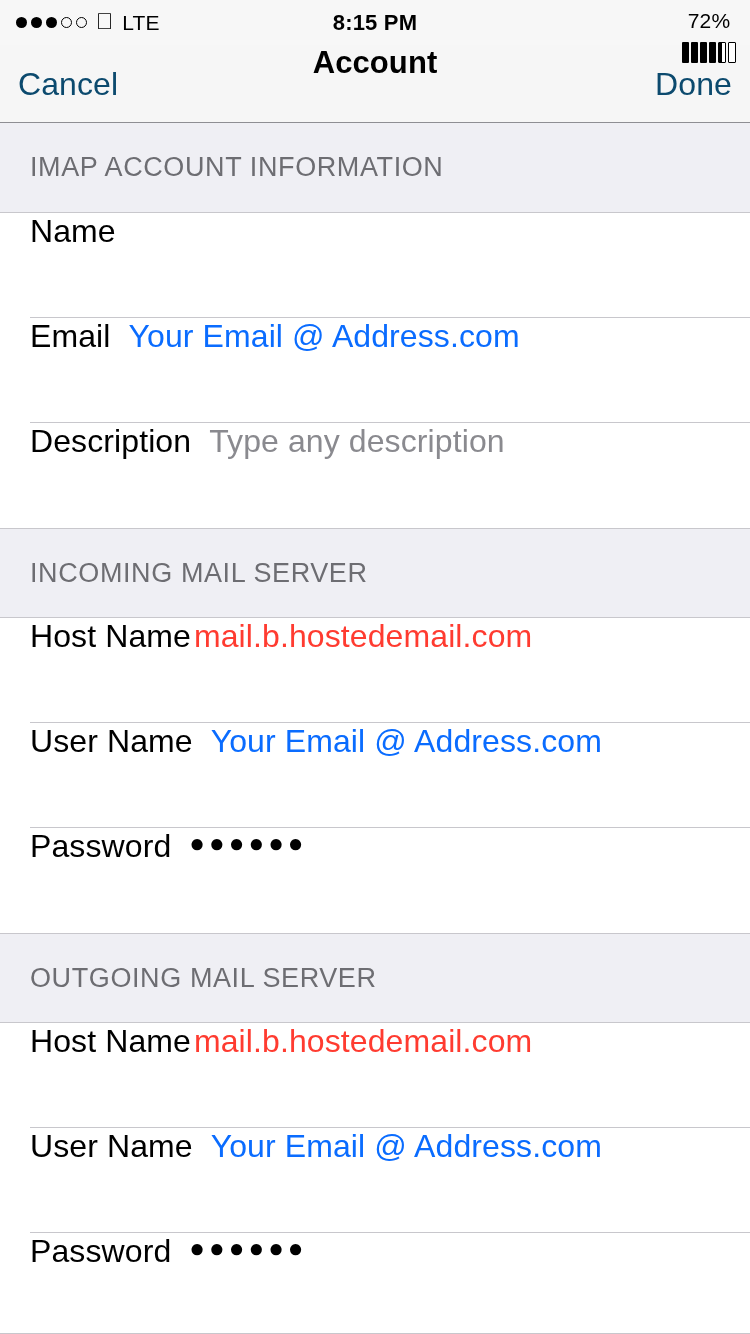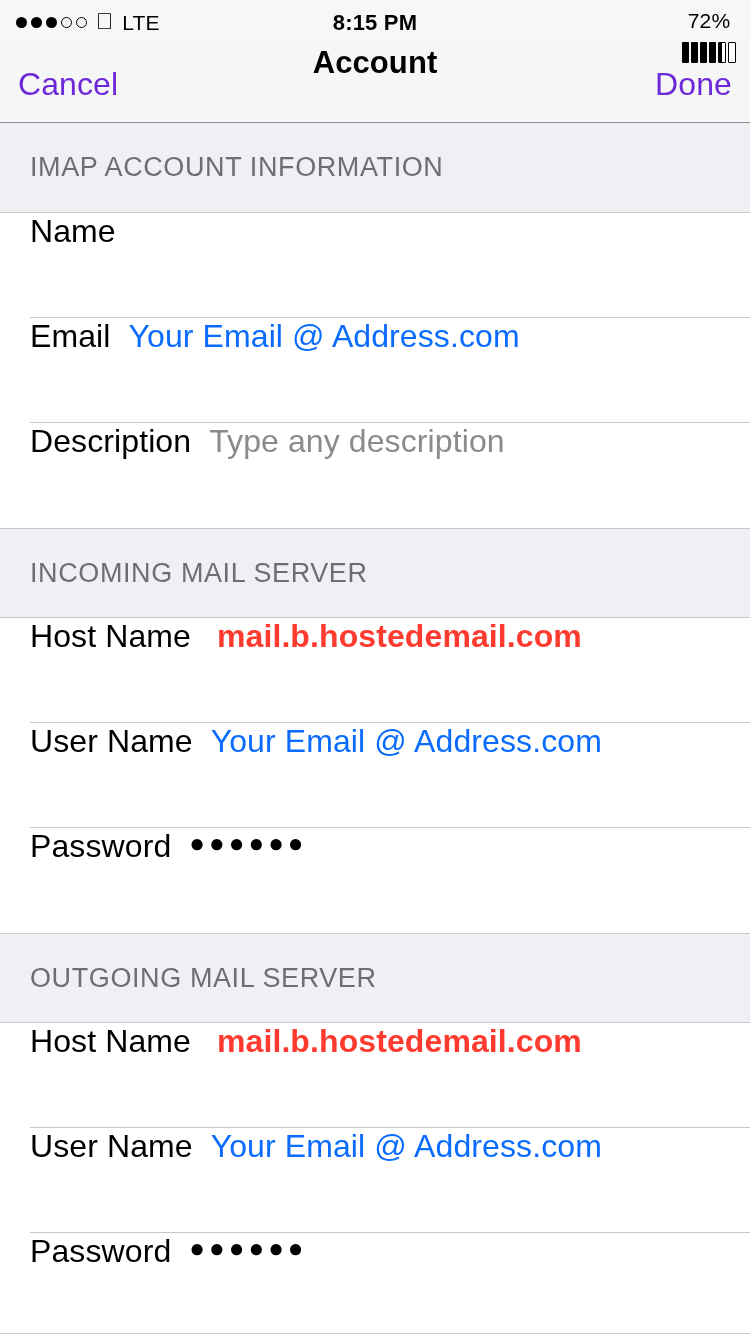--- a/index.html
+++ b/index.html
@@ -136,21 +136,21 @@
     background: #F6F6F6;
     border-bottom: 1.5px solid #8E8E93;
     display: flex;
     align-items: center;
     position: relative;
     padding: 0 18px;
     box-sizing: border-box;
   }
   .nav-btn {
     font-size: 32px;
-    color: #6d28d9;
+    color: #0c4a6e;
     background: none;
     border: none;
     padding: 0;
     font-family: inherit;
     cursor: pointer;
     letter-spacing: 0.1px;
     line-height: 1;
   }
   .nav-btn.right {
     margin-left: auto;
@@ -231,22 +231,22 @@
     color: #8A8A8F;
     margin-left: 18px;
   }
   .row-value.accent-blue {
     color: #0A6CFF;
     font-weight: normal;
     margin-left: 18px;
   }
   .row-value.accent-red {
     color: #FF3B30;
-    font-weight: bold;
-    margin-left: 26px;
+    font-weight: normal;
+    margin-left: 3px;
   }
   .row-value.secure {
     color: #000000;
     margin-left: 18px;
     letter-spacing: 4px;
     font-size: 26px;
   }
   .bottom-rule {
     position: absolute;
     left: 0;

